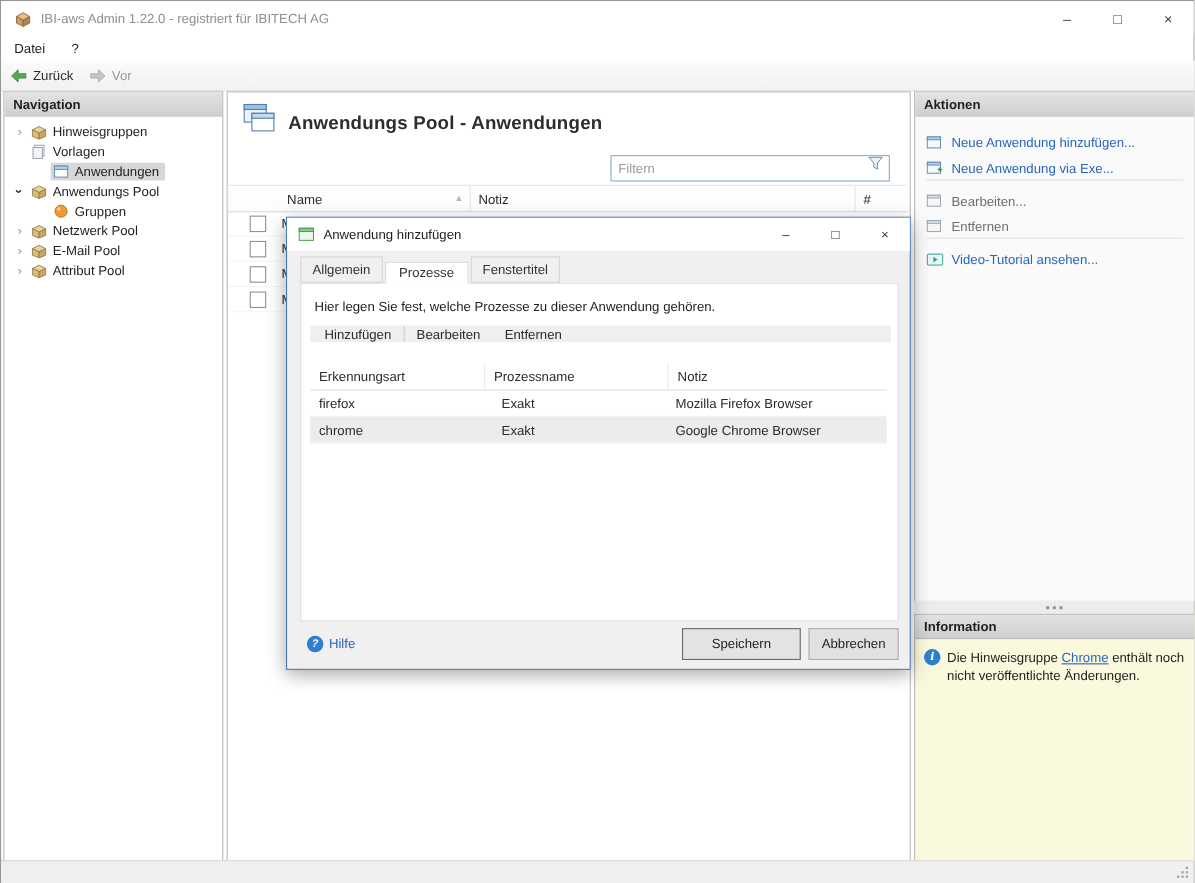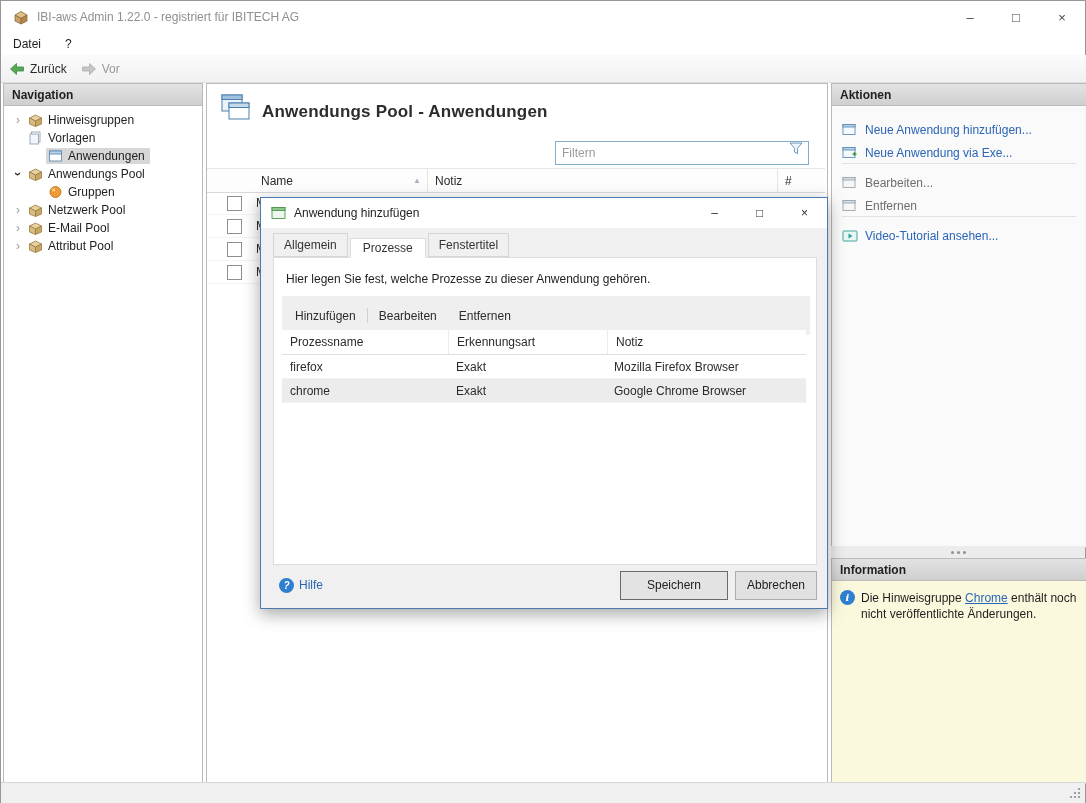--- a/index.html
+++ b/index.html
@@ -92,21 +92,21 @@
                 display:flex;align-items:center;padding-left:10px;gap:8px}
   .dlg-title{color:#1e1e1e}
   .dlg-btns{position:absolute;right:0;top:0;display:flex}
   .dbtn{width:45px;height:30px;display:flex;align-items:center;justify-content:center;color:#333;font-size:12px;cursor:default}
   .tabstrip{position:absolute;left:12px;top:35px;display:flex;align-items:flex-end;z-index:3}
   .tab{padding:4px 10px;background:#f0f0f0;border:1px solid #d5d5d5;margin-right:2px;color:#333;cursor:pointer}
   .tab.active{background:#fff;border-color:#dcdcdc;border-bottom:1px solid #fff;padding:2px 12px;margin-bottom:-1px;z-index:4}
   .dlg-panel{position:absolute;left:12px;top:59px;width:542px;height:306px;background:#fff;border:1px solid #dcdcdc}
   .dlg-desc{position:absolute;left:12px;top:14px;color:#1f1f1f}
   .dtb{position:absolute;left:8px;top:38px;width:524px;height:15px;background:#efefef;
-       display:flex;align-items:center;padding:12px 2px}
+       display:flex;align-items:center;padding:0 2px}
   .dtb-item{padding:0 11px;height:100%;display:flex;align-items:center;color:#2b2b2b;cursor:pointer}
   .tsep{width:1px;height:15px;background:#cfcfcf}
   .dtable{position:absolute;left:8px;top:72px;width:524px}
   .dt-head{display:flex;height:24px;align-items:stretch;border-bottom:1px solid #e0e0e0;background:#fff}
   .dt-head .c{display:flex;align-items:center}
   .c{padding-left:8px;color:#2b2b2b}
   .c1{width:158px;border-right:1px solid #ececec}
   .c2{width:150px;border-right:1px solid #ececec}
   .c3{flex:1}
   .dt-row{display:flex;height:23px;align-items:center;border-bottom:1px solid #f2f2f2;cursor:default}
@@ -405,22 +405,22 @@
 
       <div class="dtb">
         <div class="dtb-item">Hinzufügen</div>
         <span class="tsep"></span>
         <div class="dtb-item">Bearbeiten</div>
         <div class="dtb-item">Entfernen</div>
       </div>
 
       <div class="dtable">
         <div class="dt-head">
+          <div class="c c2">Erkennungsart</div>
           <div class="c c1">Prozessname</div>
-          <div class="c c2">Erkennungsart</div>
           <div class="c c3">Notiz</div>
         </div>
         <div class="dt-row">
           <div class="c c1">firefox</div>
           <div class="c c2">Exakt</div>
           <div class="c c3">Mozilla Firefox Browser</div>
         </div>
         <div class="dt-row selected">
           <div class="c c1">chrome</div>
           <div class="c c2">Exakt</div>

